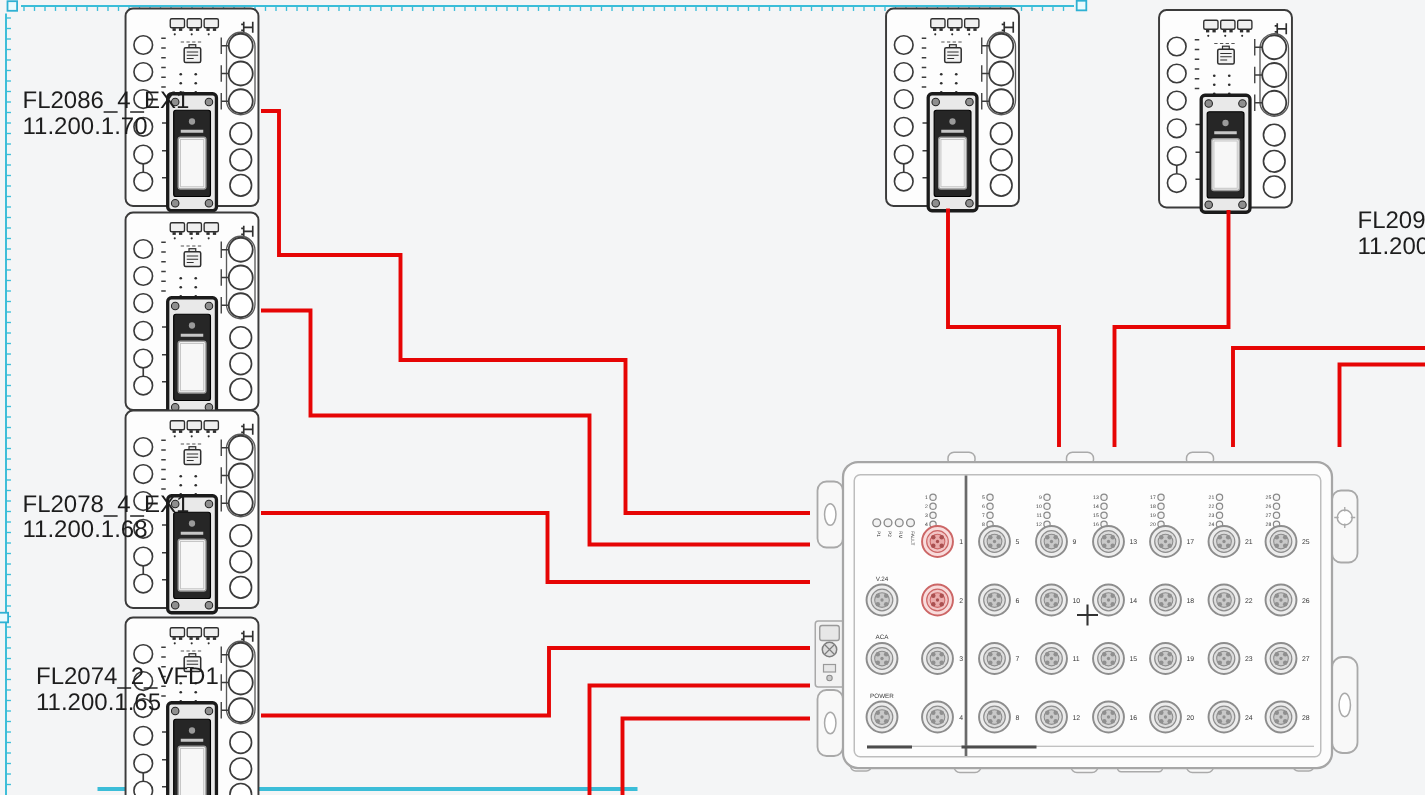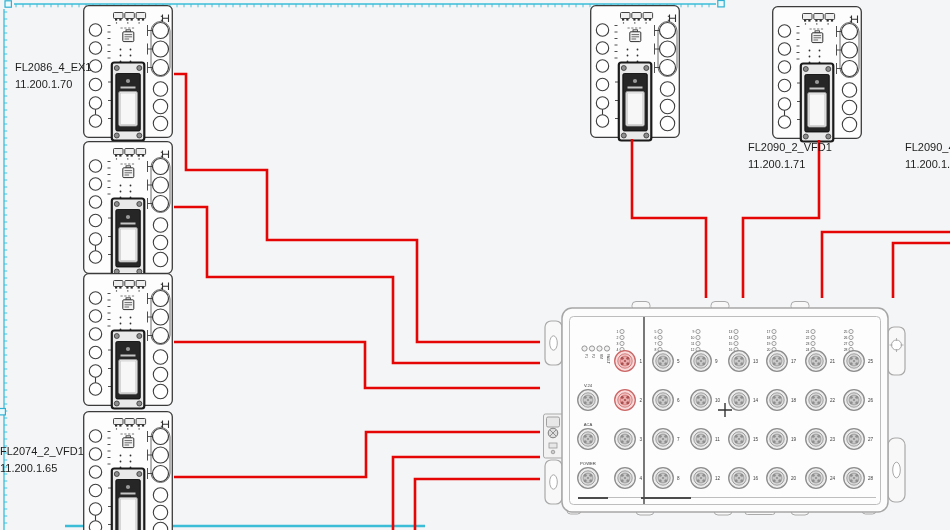--- a/index.html
+++ b/index.html
@@ -1,19 +1,19 @@
 <!DOCTYPE html>
 <html><head>
 <meta charset="utf-8">
 <style>
   html,body{margin:0;padding:0;background:#e9eaeb;}
   #canvas{position:relative;width:950px;height:530px;background:#f4f5f6;overflow:hidden;
           font-family:"Liberation Sans",sans-serif;}
   #scene{position:absolute;left:0;top:0;}
-  .lbl{position:absolute;font-size:11px;line-height:17px;color:#1d1d1d;white-space:nowrap;}
+  .lbl{position:absolute;font-size:16px;line-height:17px;color:#1d1d1d;white-space:nowrap;}
   svg text{font-family:"Liberation Sans",sans-serif;}
 </style>
 </head>
 <body>
 
 <div id="canvas">
 <svg id="scene" width="950" height="530" viewBox="0 0 950 530">
   <defs>
     <g id="module">
       <rect x="0.7" y="0.7" width="88.6" height="131.6" rx="5" fill="#fdfdfd" stroke="#3b3b3b" stroke-width="1.3"></rect>
@@ -760,25 +760,25 @@
         <polyline points="819,140 819,218 743,218 743,298" fill="none" stroke="#e60505" stroke-width="2.6"></polyline>
         <polyline points="951,232 822,232 822,298" fill="none" stroke="#e60505" stroke-width="2.6"></polyline>
         <polyline points="951,243 893,243 893,298" fill="none" stroke="#e60505" stroke-width="2.6"></polyline>
       </g>
 </svg>
 
 <div class="lbl" style="left:15px;top:59px">
   <div>FL2086_4_EX1</div>
   <div>11.200.1.70</div>
 </div>
-<div class="lbl" style="left:0;top:443px">
+<div class="lbl" style="left:15px;top:328px">
+  <div>FL2078_4_EX1</div>
+  <div>11.200.1.68</div>
+</div>
+<div class="lbl" style="left:24px;top:443px">
   <div>FL2074_2_VFD1</div>
   <div>11.200.1.65</div>
-</div>
-<div class="lbl" style="left:748px;top:139px">
-  <div>FL2090_2_VFD1</div>
-  <div>11.200.1.71</div>
 </div>
 <div class="lbl" style="left:905px;top:139px">
   <div>FL2090_4</div>
   <div>11.200.1.</div>
 </div>
 </div>
 
 </body></html>

